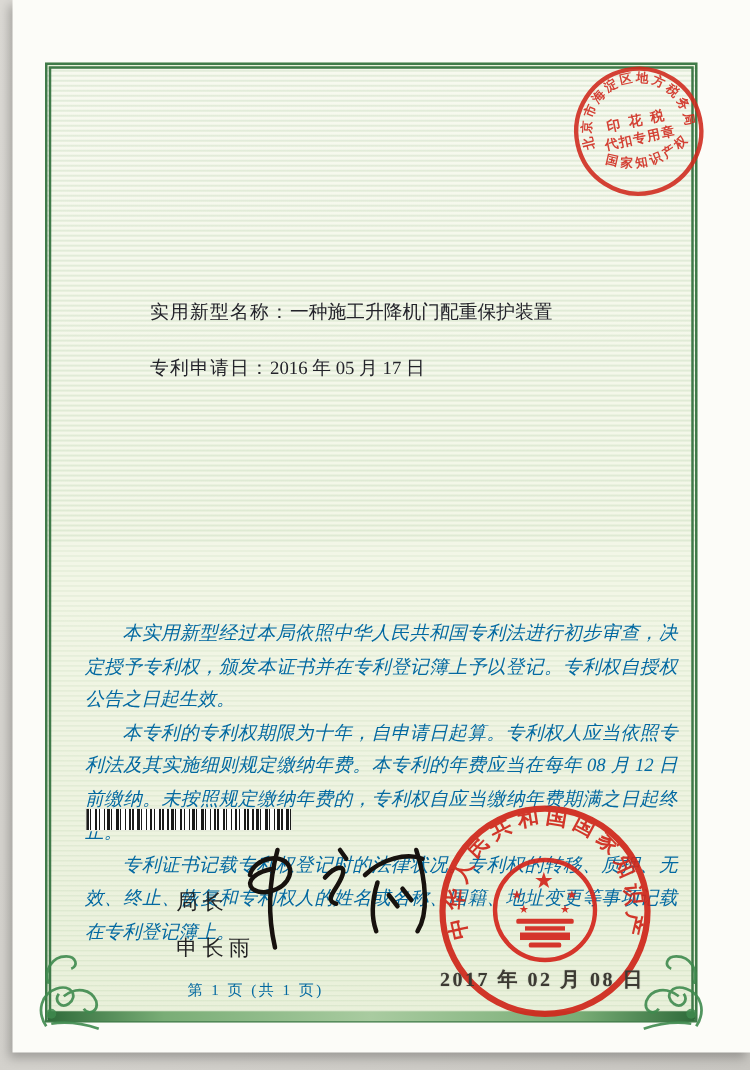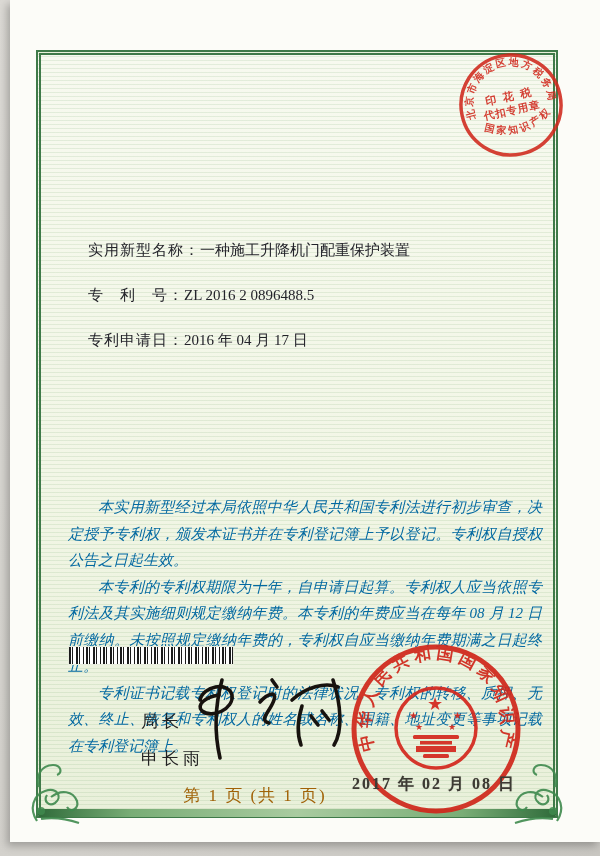--- a/index.html
+++ b/index.html
@@ -33,21 +33,21 @@
     position:absolute;left:78px;top:88px;
     font-size:15px;letter-spacing:3px;color:#2c2c2c;
   }
   .logo{position:absolute;left:230px;top:82px;width:128px;height:88px;}
   .title{
     position:absolute;left:26px;top:166px;width:522px;
     text-align:center;font-size:34px;font-weight:bold;color:#141414;
     letter-spacing:7px;
   }
   .fields{position:absolute;left:78px;top:240px;width:440px;}
-  .field-row{margin-bottom:24px;font-size:15px;color:#23232a;line-height:21px;white-space:nowrap;}
+  .field-row{margin-bottom:24px;font-size:15px;color:#23232a;line-height:21px;white-space:nowrap;margin-left:32px;}
   .field-row .lbl{letter-spacing:1px;}
   .paragraphs{
     position:absolute;left:58px;top:494px;width:474px;
     font-size:15px;line-height:26.5px;color:#0369a1;
     font-style:italic;text-align:justify;
   }
   .paragraphs p{margin:0;text-indent:2em;}
   .barcode{
     position:absolute;left:58px;top:646px;width:164px;height:17px;
     background:repeating-linear-gradient(90deg,
@@ -63,22 +63,22 @@
   }
   .signer div{margin-bottom:14px;}
   .signature{position:absolute;left:172px;top:668px;width:195px;height:100px;}
   .seal{position:absolute;left:337px;top:640px;width:178px;height:178px;opacity:.93;}
   .date-stamp{
     position:absolute;left:342px;top:774px;
     font-size:16px;font-weight:bold;color:#3c3a33;letter-spacing:2px;
     text-shadow:0 0 1px rgba(60,58,51,.4);
   }
   .footer{
-    position:absolute;left:140px;top:784px;width:210px;text-align:center;
-    font-size:17px;color:#a16207;letter-spacing:2px;
+    position:absolute;left:140px;top:784px;width:210px;text-align:left;
+    font-size:12px;color:#0369a1;letter-spacing:2px;
   }
   .tax-stamp{position:absolute;left:444px;top:48px;width:114px;height:114px;transform:rotate(-12deg);opacity:.88;}
 </style>
 </head>
 <body>
 
 <div class="paper">
 
   <div class="cert-number">证 书 号 第 5915742 号</div>
 
@@ -115,24 +115,21 @@
       </g>
       <circle cx="14" cy="60" r="4" fill="#3f8a4e" opacity="0.85"></circle>
     </svg>
   </div>
 
   <div class="fields">
     <div class="field-row">
       <span class="lbl">实用新型名称：</span><span>一种施工升降机门配重保护装置</span>
     </div>
     <div class="field-row">
-      <span class="lbl">专　利　号：</span><span>ZL 2016 2 0896488.5</span>
-    </div>
-    <div class="field-row">
-      <span class="lbl">专利申请日：</span><span>2016 年 04 月 17 日</span>
+      <span class="lbl">专利申请日：</span><span>2016 年 05 月 17 日</span>
     </div>
   </div>
 
   <div class="paragraphs">
     <p>本实用新型经过本局依照中华人民共和国专利法进行初步审查，决定授予专利权，颁发本证书并在专利登记簿上予以登记。专利权自授权公告之日起生效。</p>
     <p>本专利的专利权期限为十年，自申请日起算。专利权人应当依照专利法及其实施细则规定缴纳年费。本专利的年费应当在每年 08 月 12 日前缴纳。未按照规定缴纳年费的，专利权自应当缴纳年费期满之日起终止。</p>
     <p>专利证书记载专利权登记时的法律状况。专利权的转移、质押、无效、终止、恢复和专利权人的姓名或名称、国籍、地址变更等事项记载在专利登记簿上。</p>
   </div>
 
   <div class="barcode"></div>

